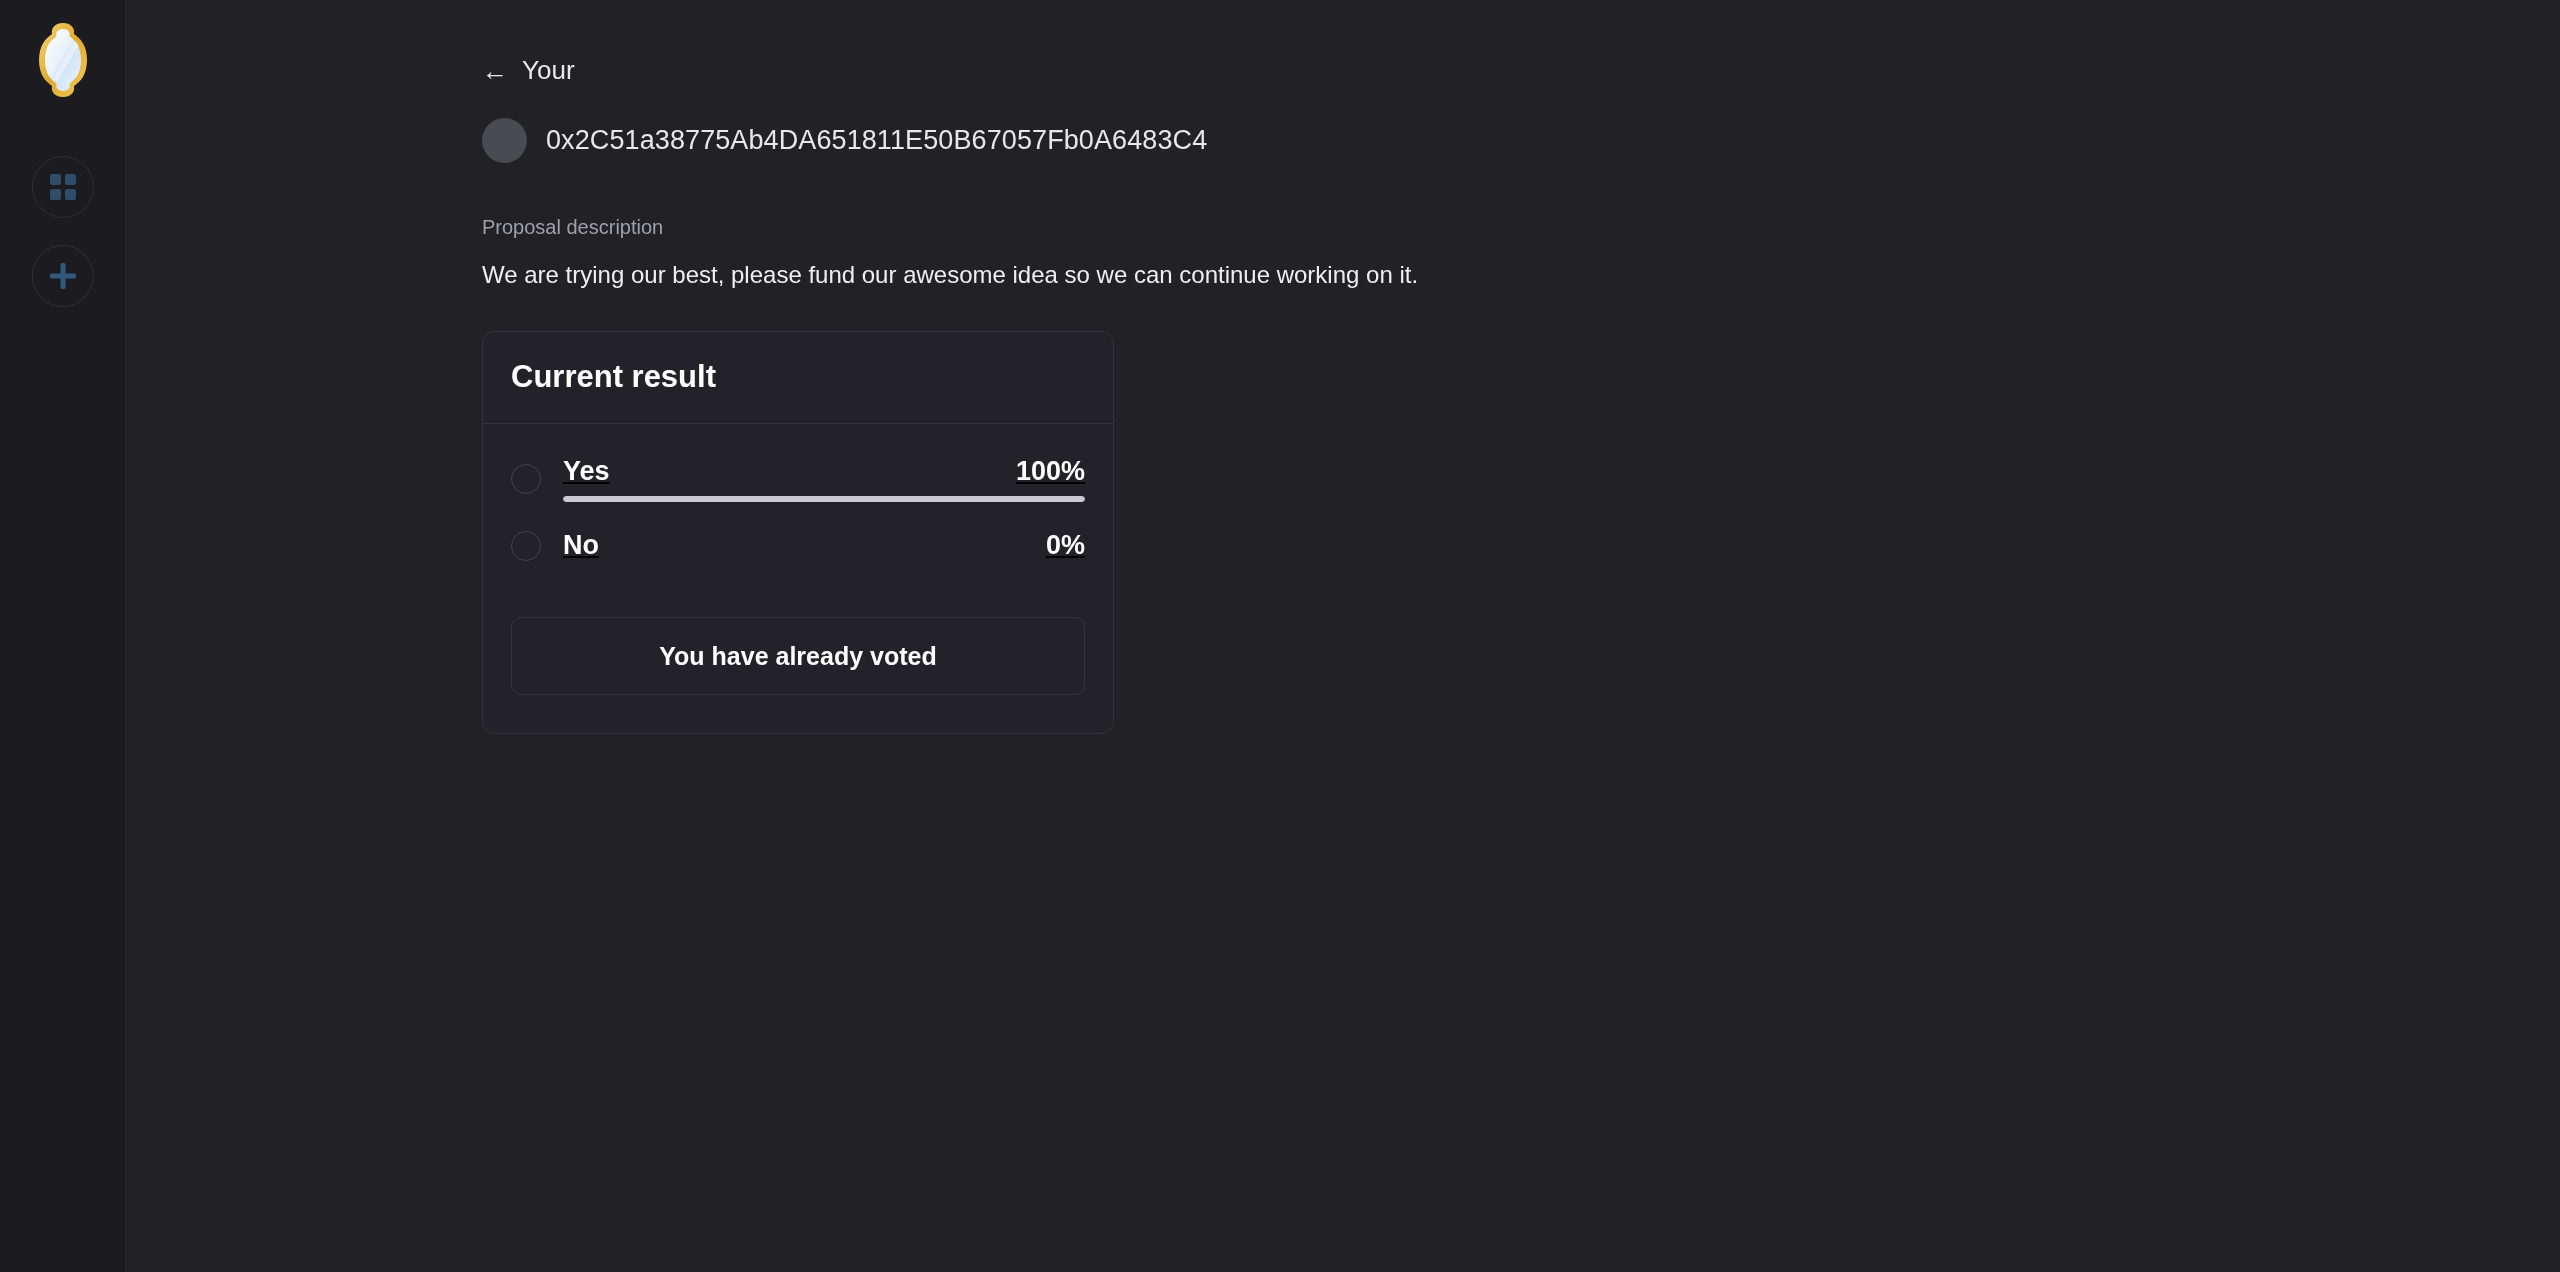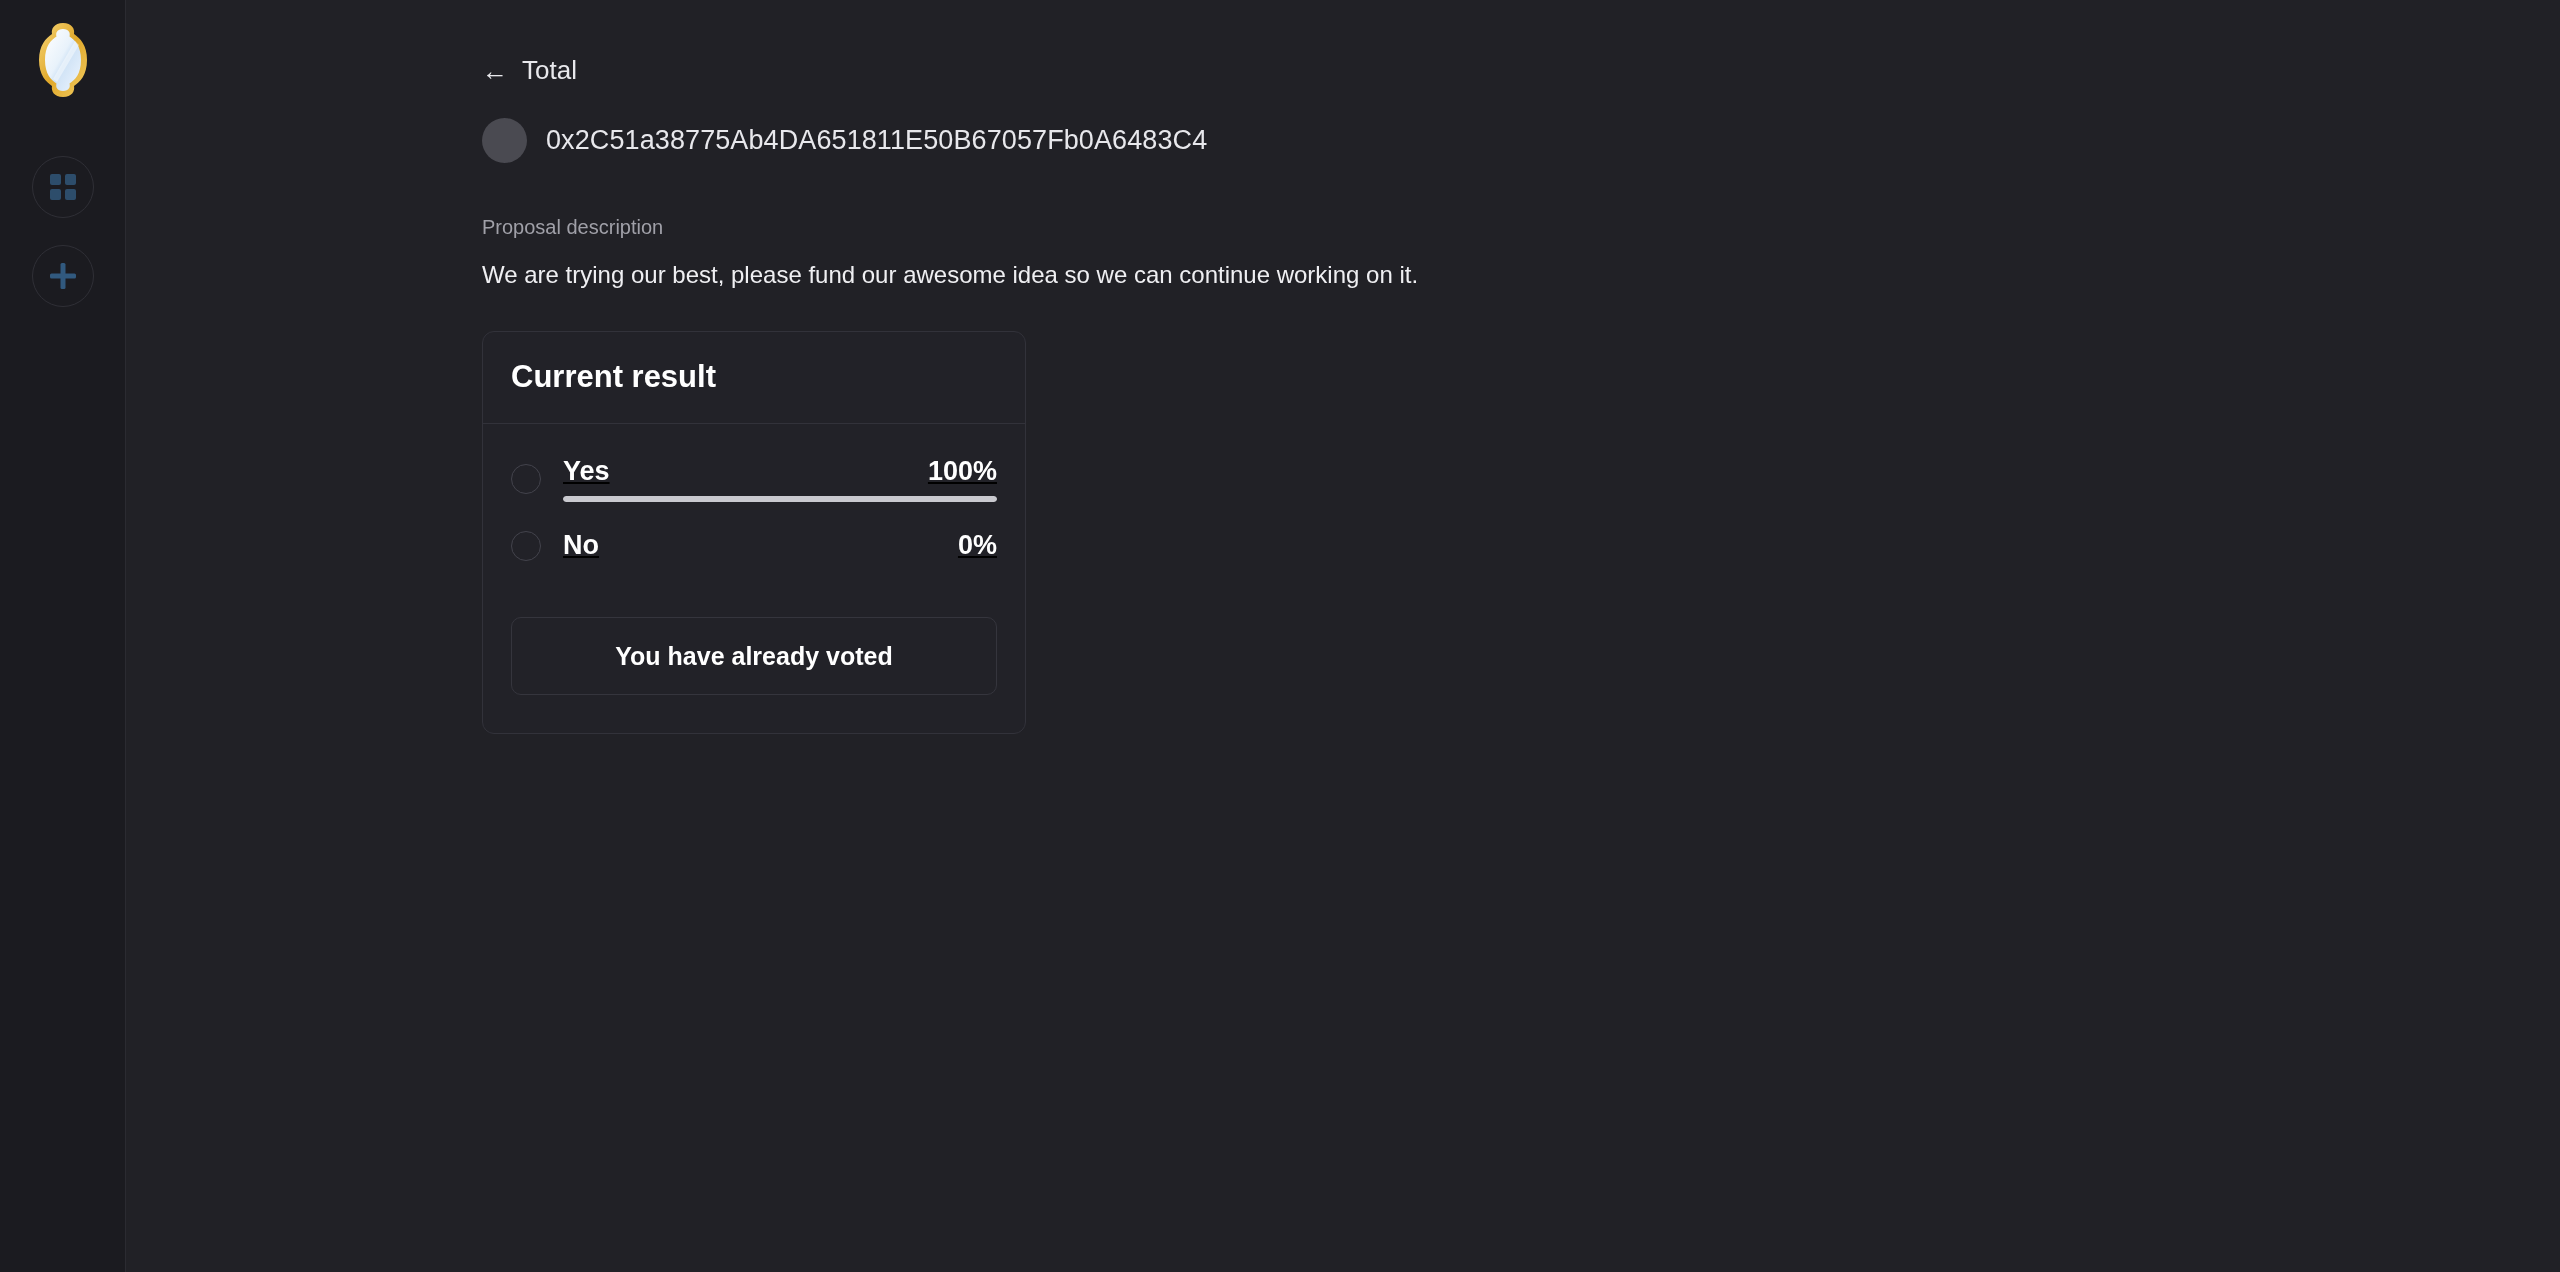--- a/index.html
+++ b/index.html
@@ -196,21 +196,21 @@
   }
   .desc-text {
     margin-top: 22px;
     font-size: 24px;
     color: #efeff2;
   }
 
   
   .result-card {
     margin-top: 42px;
-    width: 544px;
+    width: 632px;
     border: 1px solid #32323a;
     border-radius: 12px;
     background: #222228;
   }
   .card-header {
     padding: 27px 28px 28px 28px;
     border-bottom: 1px solid #32323a;
     font-size: 31px;
     font-weight: 600;
     color: #ffffff;
@@ -328,21 +328,21 @@
   </div>
 
   <div class="right">
 
 
     <div class="main">
       <div class="content">
 
         <div class="back-link">
           <span class="back-arrow">←</span>
-          <span>Total</span>
+          <span>Your</span>
         </div>
 
 
         <div class="author-row">
           <div class="avatar"></div>
           <div class="author-address">0x2C51a38775Ab4DA651811E50B67057Fb0A6483C4</div>
         </div>
 
         <div class="desc-label">Proposal description</div>
         <div class="desc-text">We are trying our best, please fund our awesome idea so we can continue working on it.</div>

